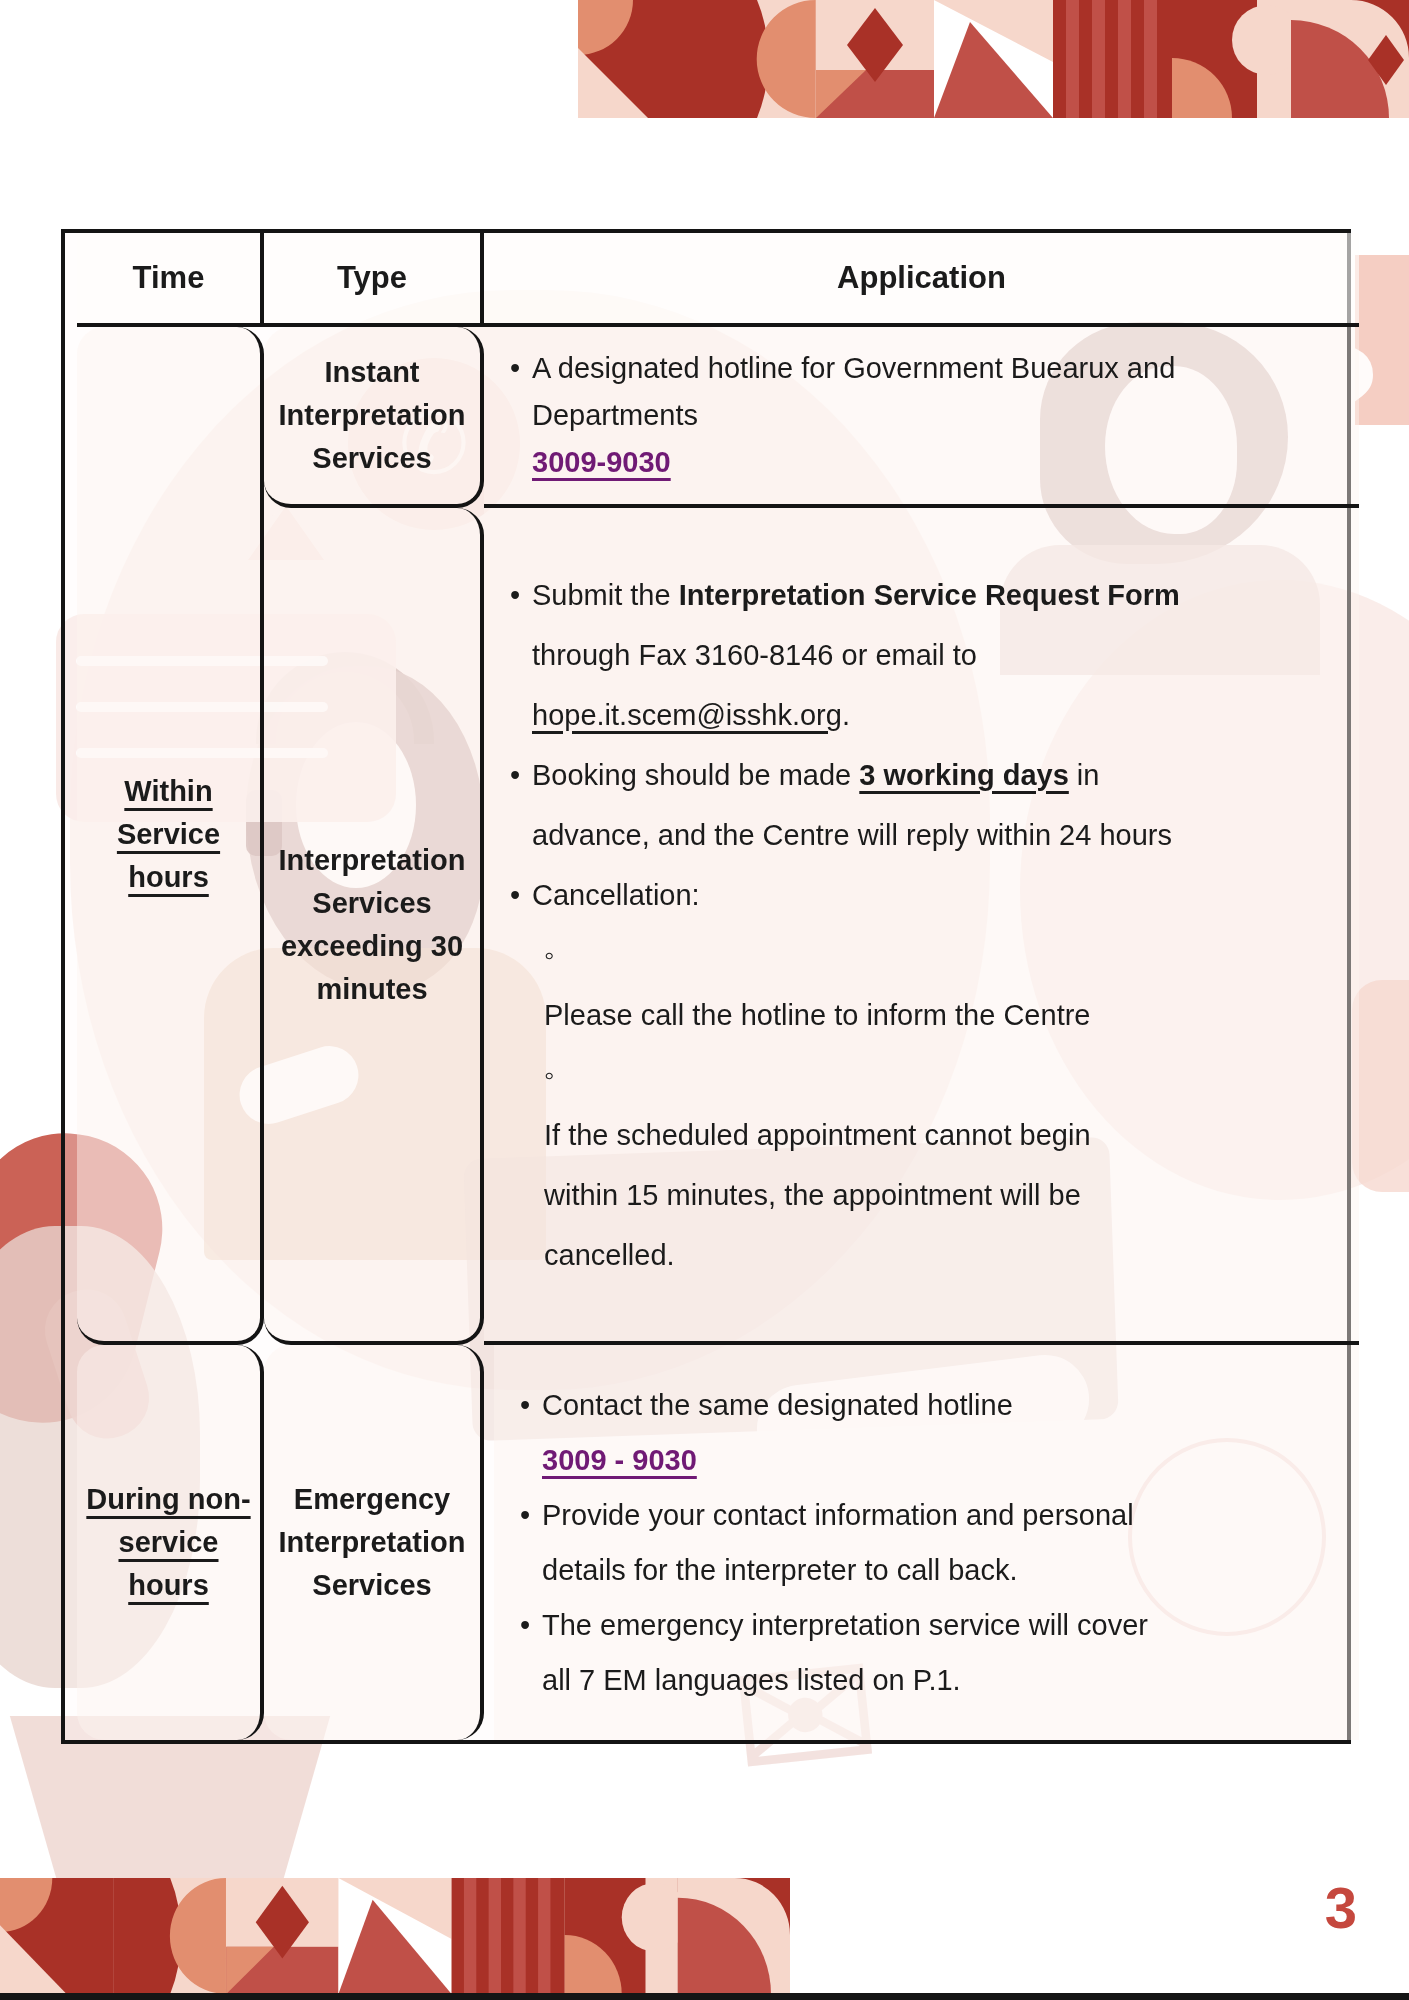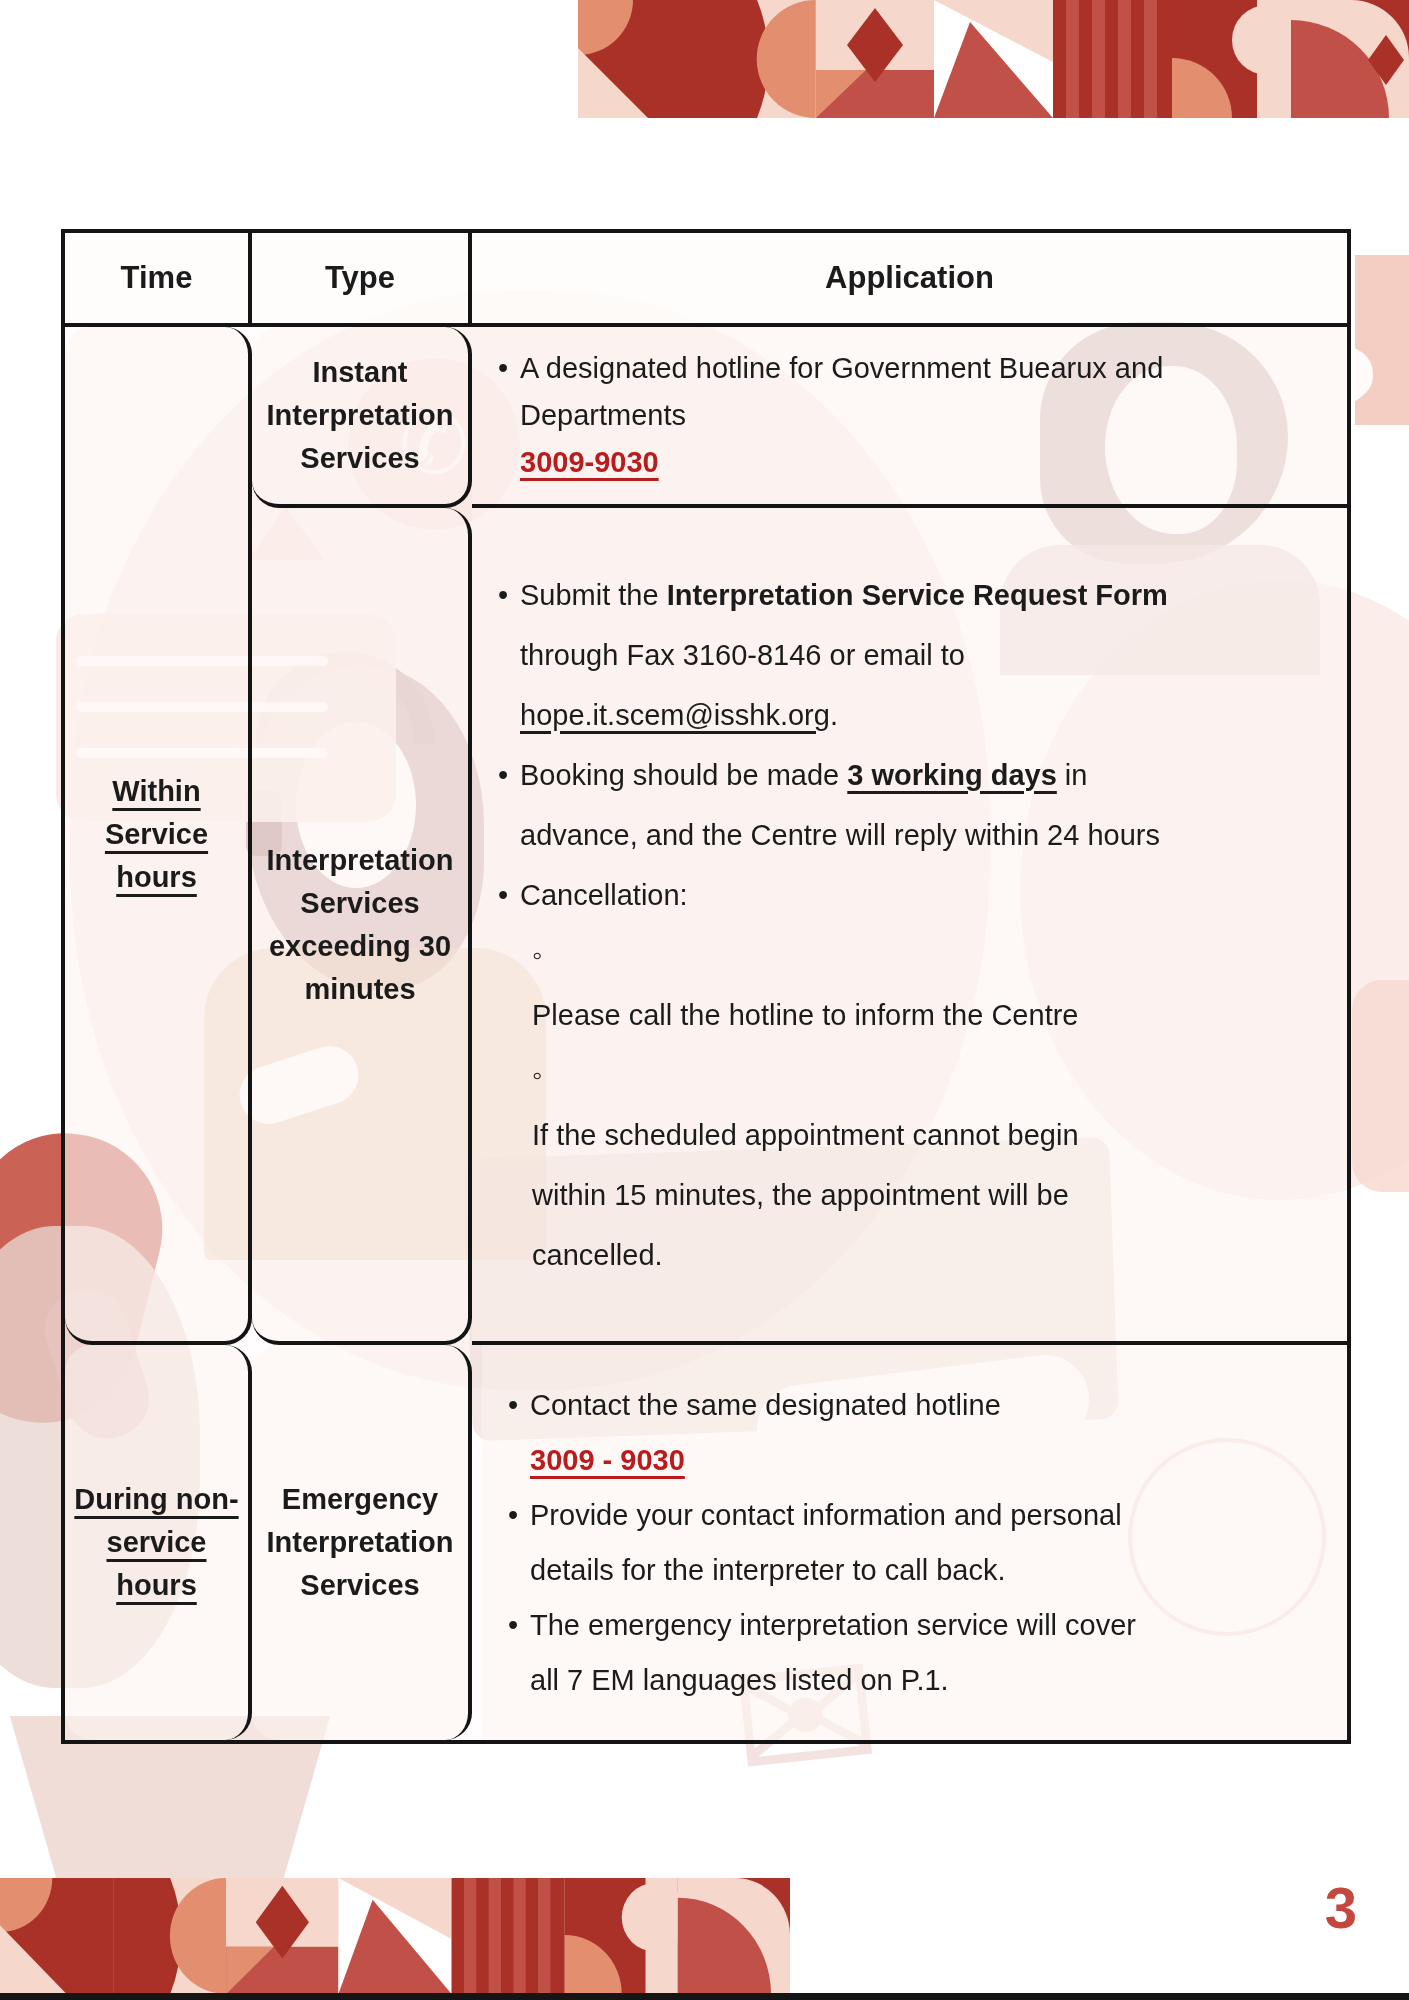--- a/index.html
+++ b/index.html
@@ -35,41 +35,41 @@
   .pot{left:-12px;top:1716px;width:364px;height:178px;background:#F0DBD6;clip-path:polygon(6% 0,94% 0,80% 100%,20% 100%);opacity:.95;}
   .faint-circle{left:1128px;top:1438px;width:190px;height:190px;border:4px solid #F4DEDA;border-radius:50%;}
   .right-blob{left:1352px;top:980px;width:57px;height:212px;background:#F6D8D0;border-radius:30px 0 0 30px;opacity:.8;}
   .envelope{left:732px;top:1616px;font-size:176px;color:rgba(224,180,170,.38);transform:rotate(-6deg);}
   
   .banner-top{position:absolute;left:578px;top:0;z-index:1;}
   .banner-bottom{position:absolute;left:0;top:1878px;z-index:1;}
   
   .tbl{position:absolute;left:61px;top:229px;width:1290px;height:1515px;box-sizing:border-box;
        border:4px solid #141414;display:grid;grid-template-columns:187px 220px 875px;
-       grid-template-rows:94px 181px 837px 395px;z-index:3;background:rgba(255,250,248,0.30);}
+       grid-template-rows:94px 181px 837px 395px;z-index:3;background:rgba(255,250,248,0.30);padding-left:12px;}
   .c{border-right:4px solid #141414;border-bottom:4px solid #141414;box-sizing:border-box;min-width:0;min-height:0;
      display:flex;flex-direction:column;align-items:center;justify-content:center;background:rgba(253,243,240,0.45);}
   .no-r{border-right:none;}.no-b{border-bottom:none;}
   .hd{font-weight:bold;font-size:31px;background:rgba(255,253,252,0.62);}
   .lblcell{font-weight:bold;font-size:29px;text-align:center;line-height:43px;border-radius:27px;}
   .timecell .lline{text-decoration:underline;text-decoration-thickness:3px;text-underline-offset:7px;}
   .lline{display:block;}
   .app{align-items:stretch;padding-left:26px;padding-right:8px;font-size:29px;}
   .bullet{display:flex;}
   .bullet .mk{flex:0 0 22px;}
   .bullet .mk::before{content:"\2022";}
   .bullet.lvl1{margin-left:34px;flex-direction:column;}
   .bullet.lvl1 .mk::before{content:"\25E6";}
   .bullet .tx{flex:1;}
   .lh47 .bullet{line-height:47px;}
   .lh60 .bullet{line-height:60px;}
   .lh55 .bullet{line-height:55px;}
   .b{font-weight:bold;}
   .u{text-decoration:underline;text-decoration-thickness:3px;text-underline-offset:6px;}
-  .pink{color:#b91c1c;}
+  .pink{color:#701a75;}
   
   .pgnum{position:absolute;left:1298px;top:1874px;width:86px;text-align:center;z-index:3;
          font-size:58px;font-weight:800;color:#C5483E;}
   .bbar{position:absolute;left:0;top:1993px;width:1409px;height:7px;background:#151515;z-index:4;}
 </style>
 </head>
 <body>
 
 <div class="page">
 

